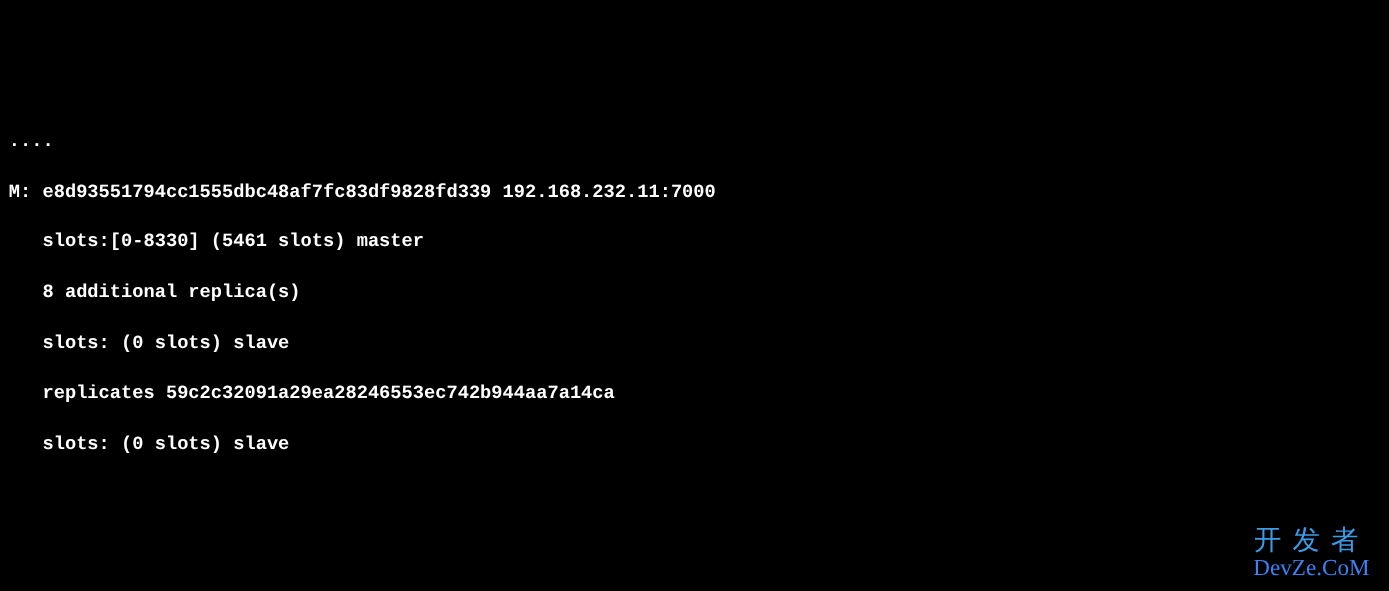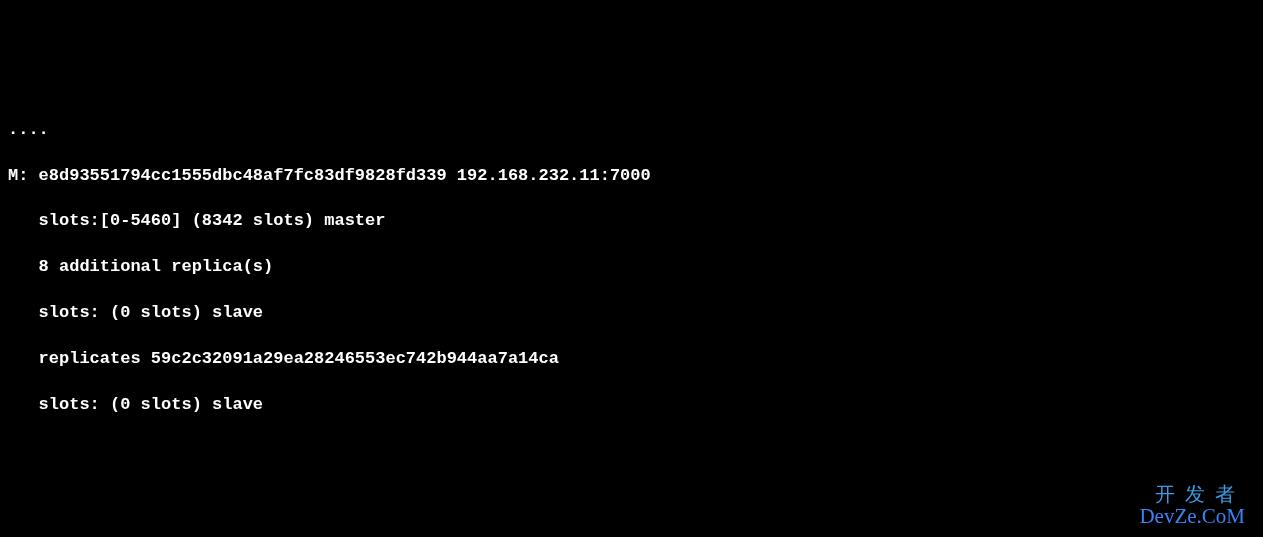--- a/index.html
+++ b/index.html
@@ -23,41 +23,41 @@
       bottom: 10px;
       text-align: right;
       font-family: 'SimSun', 'Microsoft YaHei', serif;
       font-weight: normal;
       white-space: normal;
       line-height: 1.05;
       pointer-events: none;
     }
     .watermark .cn {
       color: #3b9be6;
-      font-size: 20px;
+      font-size: 25px;
       letter-spacing: 10px;
       display: block;
     }
     .watermark .en {
       color: #3b82f6;
       font-size: 21px;
       font-family: 'Times New Roman', serif;
       letter-spacing: 0;
       display: block;
     }
   </style>
 </head>
 <body>
 
 
 
 <div>
 <div>....</div>
 <div>M: e8d93551794cc1555dbc48af7fc83df9828fd339 192.168.232.11:7000</div>
-<div>   slots:[0-5460] (8342 slots) master</div>
+<div>   slots:[0-8330] (5461 slots) master</div>
 <div>   8 additional replica(s)</div>
 <div>   slots: (0 slots) slave</div>
 <div>   replicates 59c2c32091a29ea28246553ec742b944aa7a14ca</div>
 <div>   slots: (0 slots) slave</div>
 
 
 
 
 
 

